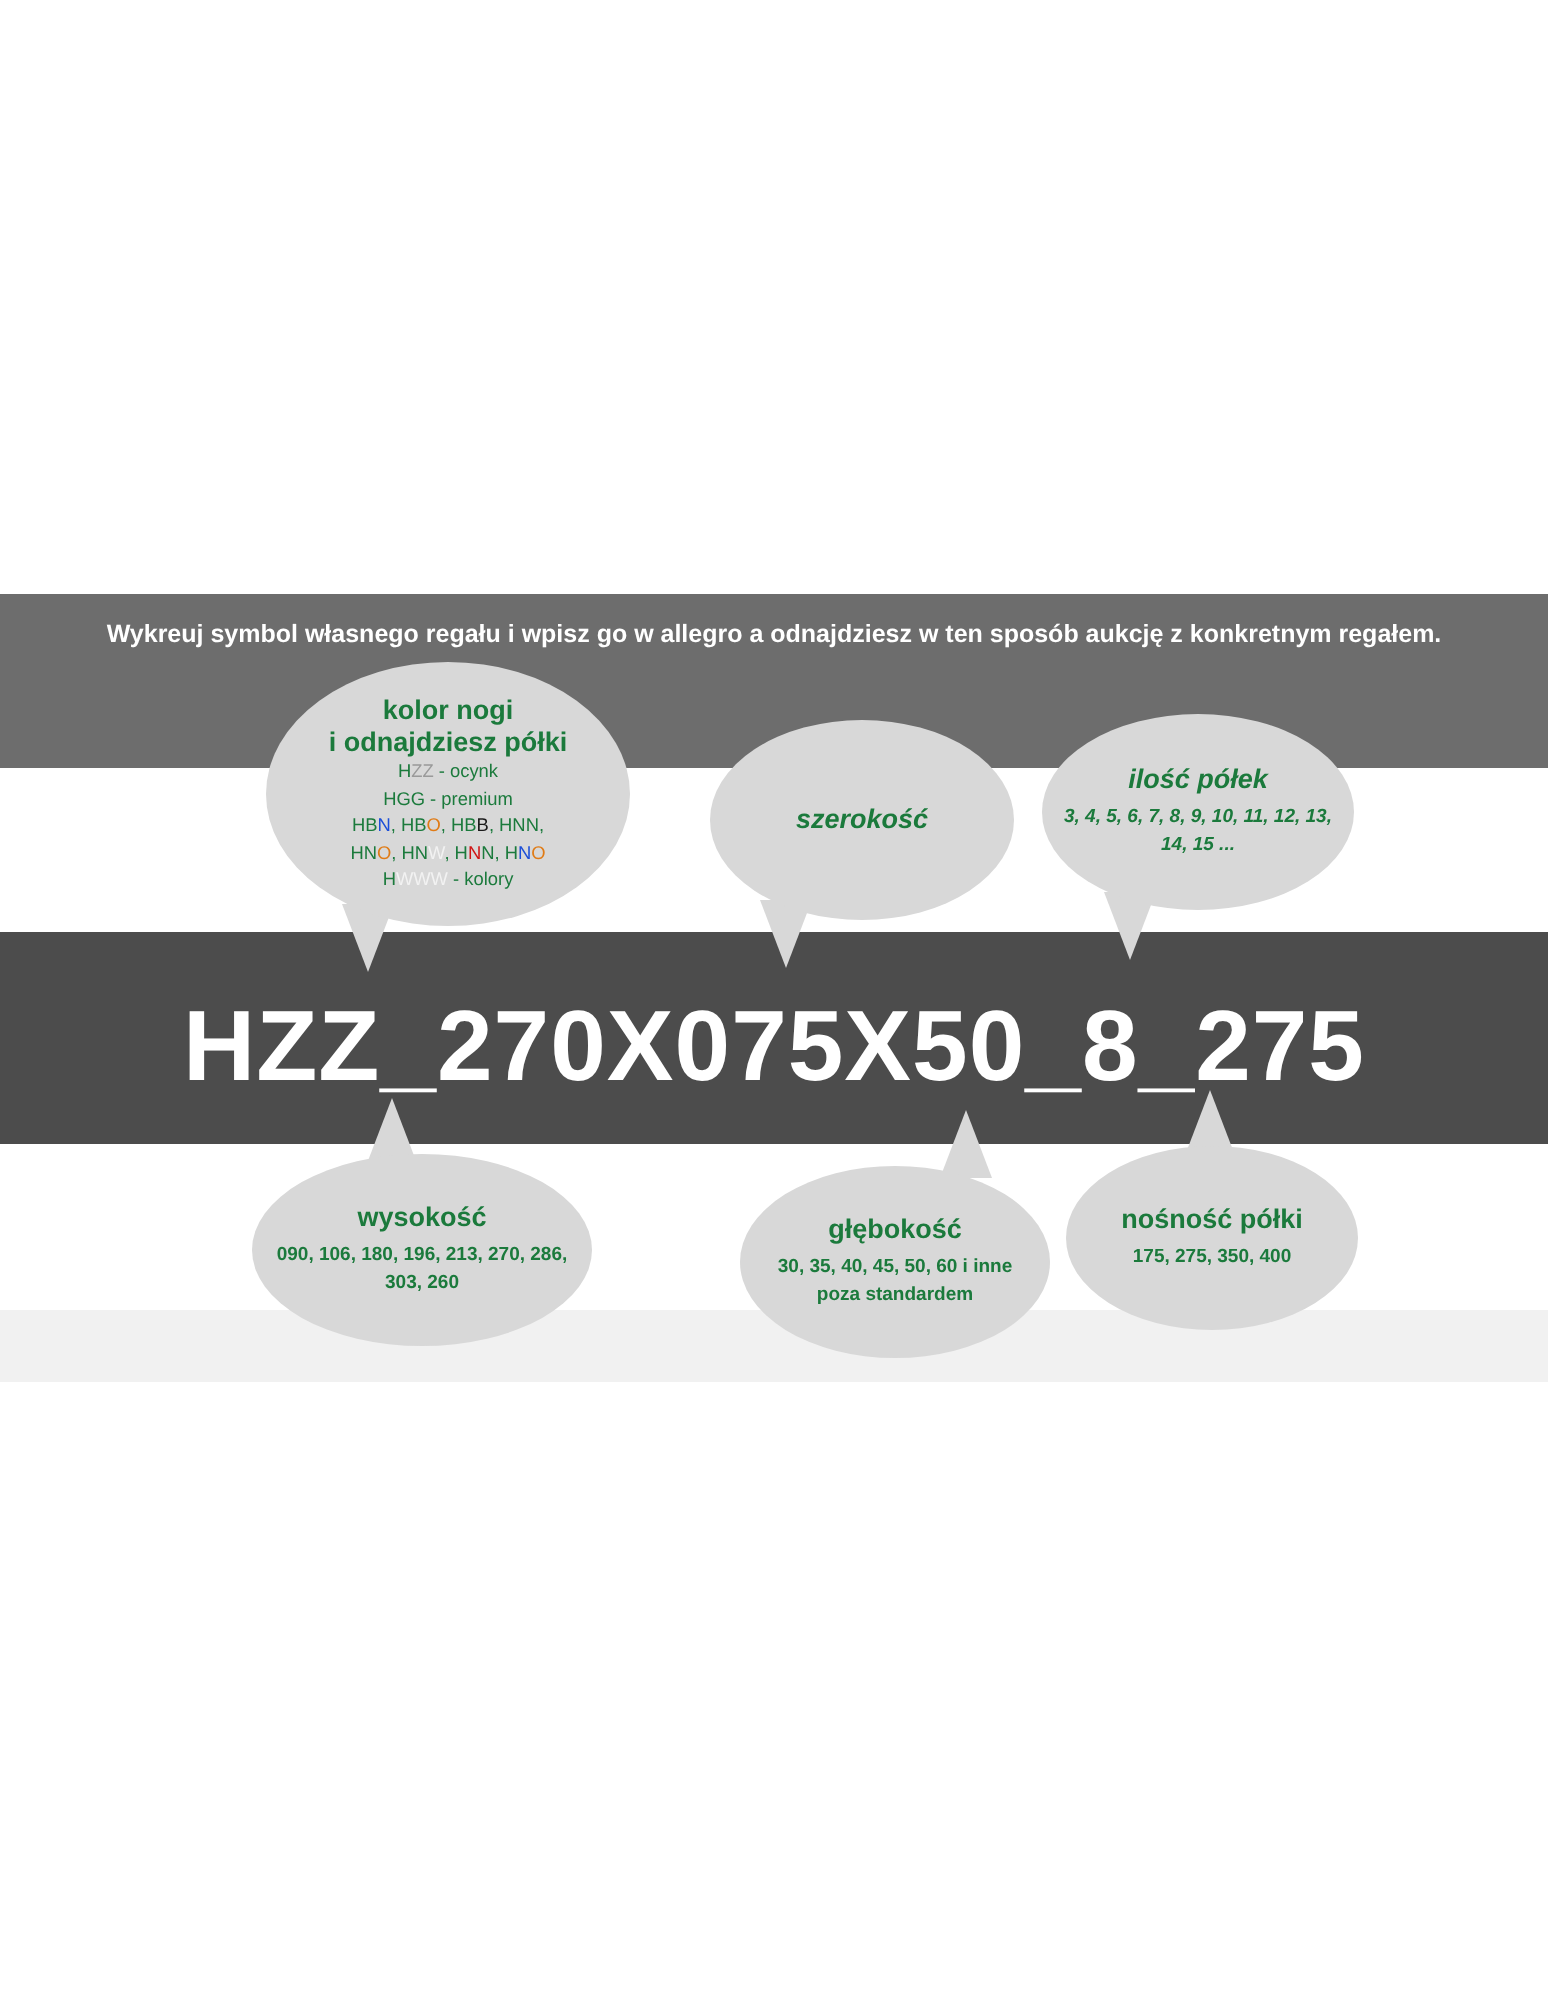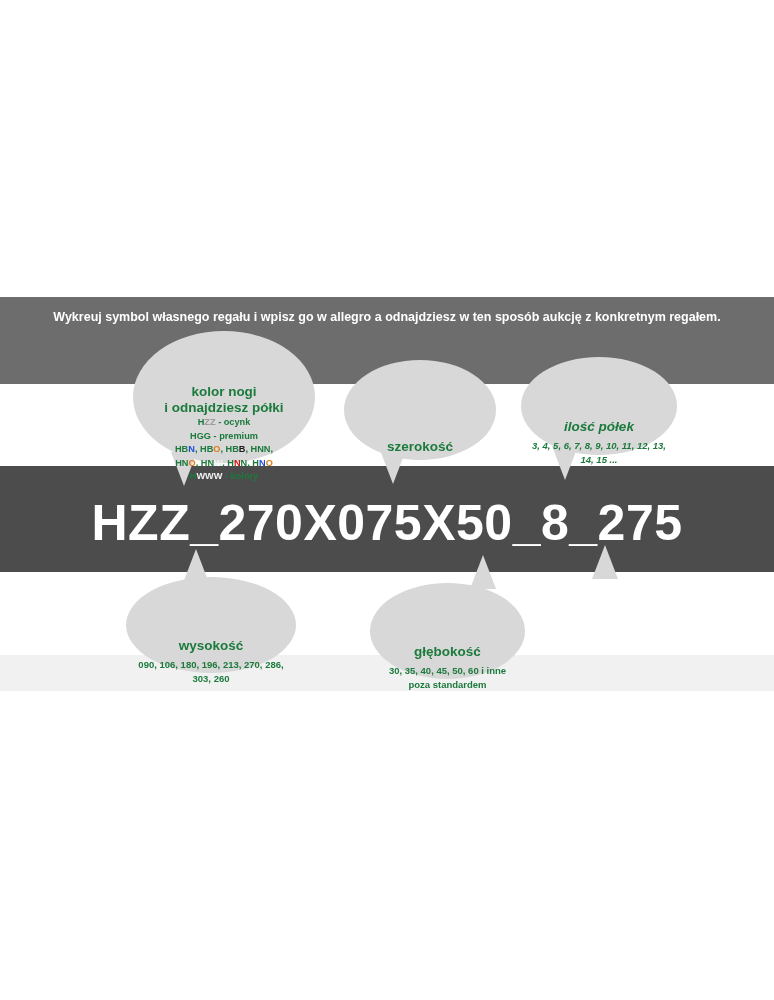--- a/index.html
+++ b/index.html
@@ -94,21 +94,20 @@
     color: #1b7a3c;
     line-height: 14px;
     margin-top: 4px;
   }
   .bubble .b-inner {
     position: absolute;
     left: 8px;
     right: 8px;
     top: 50%;
     transform: translateY(-50%);
-    margin-top: 37px;
   }
 
   
   .tail {
     position: absolute;
     width: 0;
     height: 0;
   }
   .tail-down {
     border-left: 13px solid transparent;
@@ -118,41 +117,41 @@
   .tail-up {
     border-left: 13px solid transparent;
     border-right: 13px solid transparent;
     border-bottom: 34px solid #d8d8d8;
   }
 
   
   #bubble-kolor-nogi { left: 133px; top: 331px; width: 182px; height: 132px; }
   #tail-kolor-nogi   { left: 171px; top: 452px; }
 
-  #bubble-szerokosc  { left: 344px; top: 360px; width: 152px; height: 100px; }
+  #bubble-szerokosc  { left: 355px; top: 360px; width: 152px; height: 100px; font-style: italic; }
   #tail-szerokosc    { left: 380px; top: 450px; }
 
   #bubble-ilosc      { left: 521px; top: 357px; width: 156px; height: 98px; font-style: italic; }
   #tail-ilosc        { left: 552px; top: 446px; }
 
   #bubble-helios     { left: 33px; top: 567px; width: 92px; height: 50px; }
   #bubble-helios .b-title { font-size: 14px; }
 
   #bubble-wysokosc   { left: 126px; top: 577px; width: 170px; height: 96px; }
   #tail-wysokosc     { left: 183px; top: 549px; }
 
   #bubble-glebokosc  { left: 370px; top: 583px; width: 155px; height: 96px; }
   #tail-glebokosc    { left: 470px; top: 555px; }
 
   #bubble-nosnosc    { left: 533px; top: 573px; width: 146px; height: 92px; }
   #tail-nosnosc      { left: 592px; top: 545px; }
 
   
   .legend {
-    font-weight: bold;
+    font-weight: normal;
     font-size: 9.2px;
     line-height: 13.5px;
     color: #1b7a3c;
   }
   .c-green  { color: #1b7a3c; }
   .c-grey   { color: #9a9a9a; }
   .c-blue   { color: #1c4fd8; }
   .c-orange { color: #e07b15; }
   .c-red    { color: #d01515; }
   .c-black  { color: #1a1a1a; }
@@ -212,14 +211,20 @@
 
   <div class="tail tail-up" id="tail-glebokosc"></div>
   <div class="bubble" id="bubble-glebokosc">
     <div class="b-inner">
       <div class="b-title">głębokość</div>
       <div class="b-body">30, 35, 40, 45, 50, 60 i inne poza standardem</div>
     </div>
   </div>
 
   <div class="tail tail-up" id="tail-nosnosc"></div>
+  <div class="bubble" id="bubble-nosnosc">
+    <div class="b-inner">
+      <div class="b-title">nośność półki</div>
+      <div class="b-body">175, 275, 350, 400</div>
+    </div>
+  </div>
 
 </div>
 
 </body></html>

